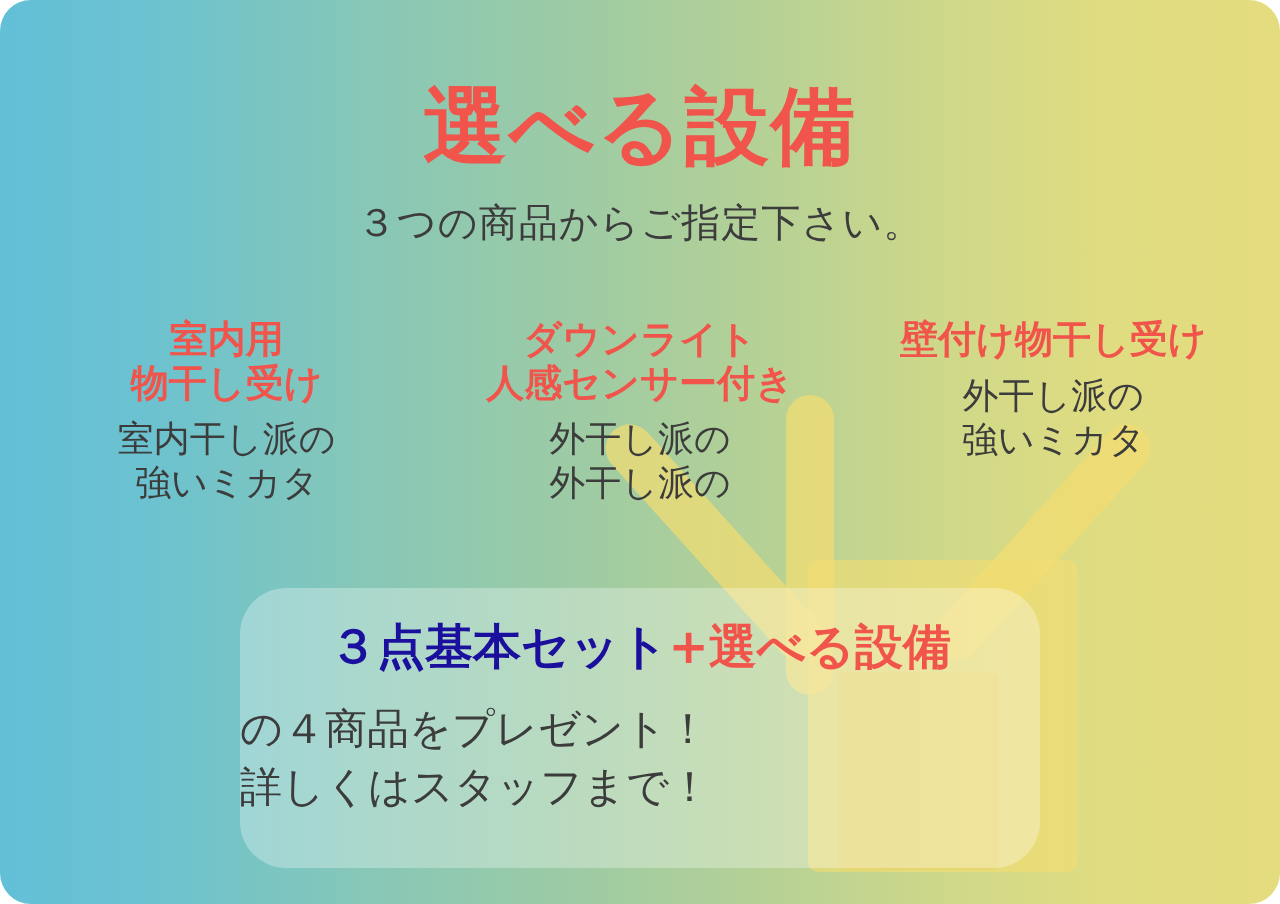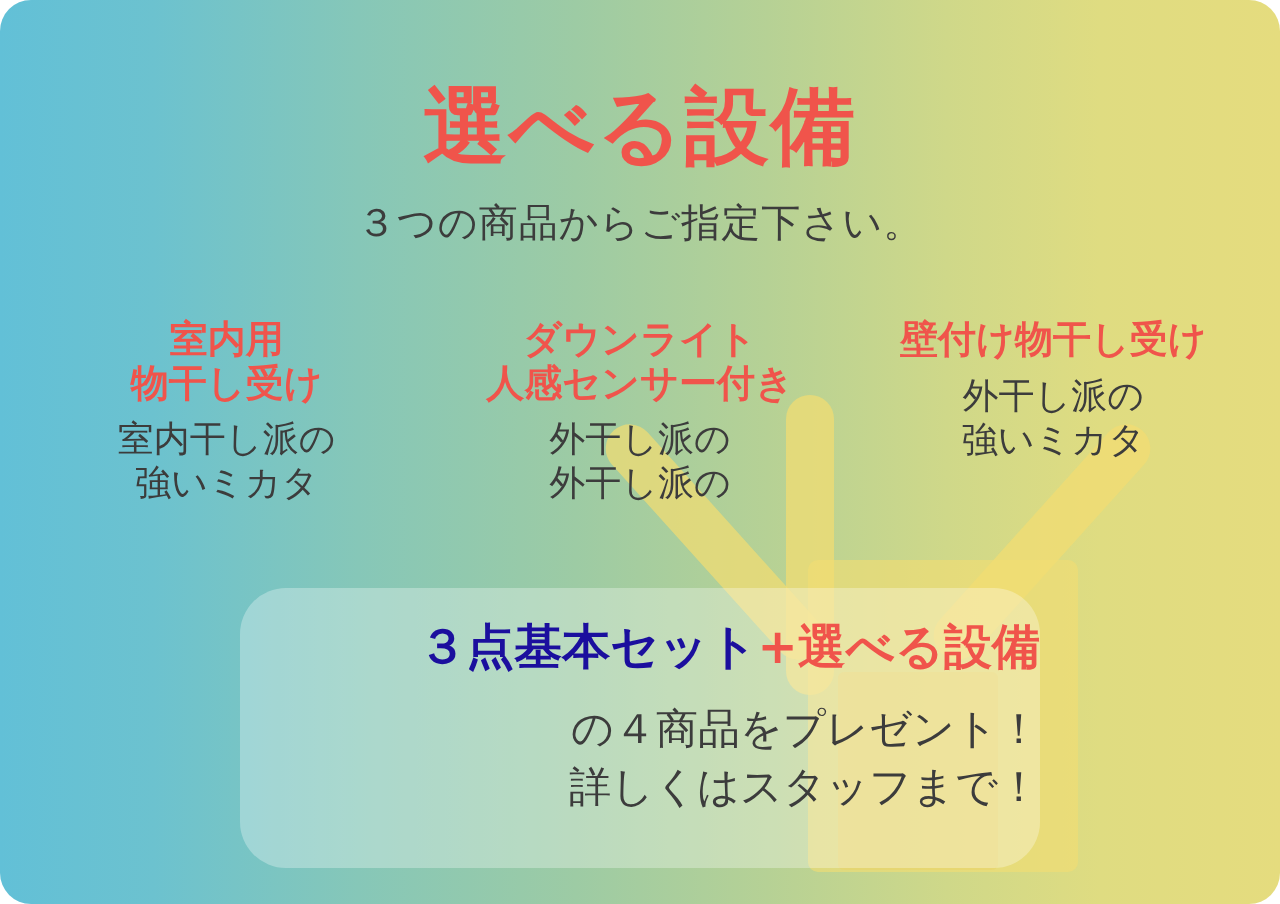--- a/index.html
+++ b/index.html
@@ -107,36 +107,36 @@
     color: #3c3c3c;
     white-space: nowrap;
   }
 
   
   .promo-headline {
     position: absolute;
     left: 240px;
     width: 800px;
     top: 622px;
-    text-align: right;
+    text-align: center;
     font-size: 48px;
     line-height: 1;
     font-weight: 700;
     white-space: nowrap;
   }
 
   .promo-headline .navy { color: #1b0f9e; }
   .promo-headline .coral { color: #f0544b; }
 
   .promo-lines {
     position: absolute;
     left: 240px;
     width: 800px;
     top: 700px;
-    text-align: right;
+    text-align: left;
     font-size: 42px;
     line-height: 1.38;
     font-weight: 500;
     color: #3c3c3c;
     white-space: nowrap;
   }
 </style>
 </head>
 <body>
 

